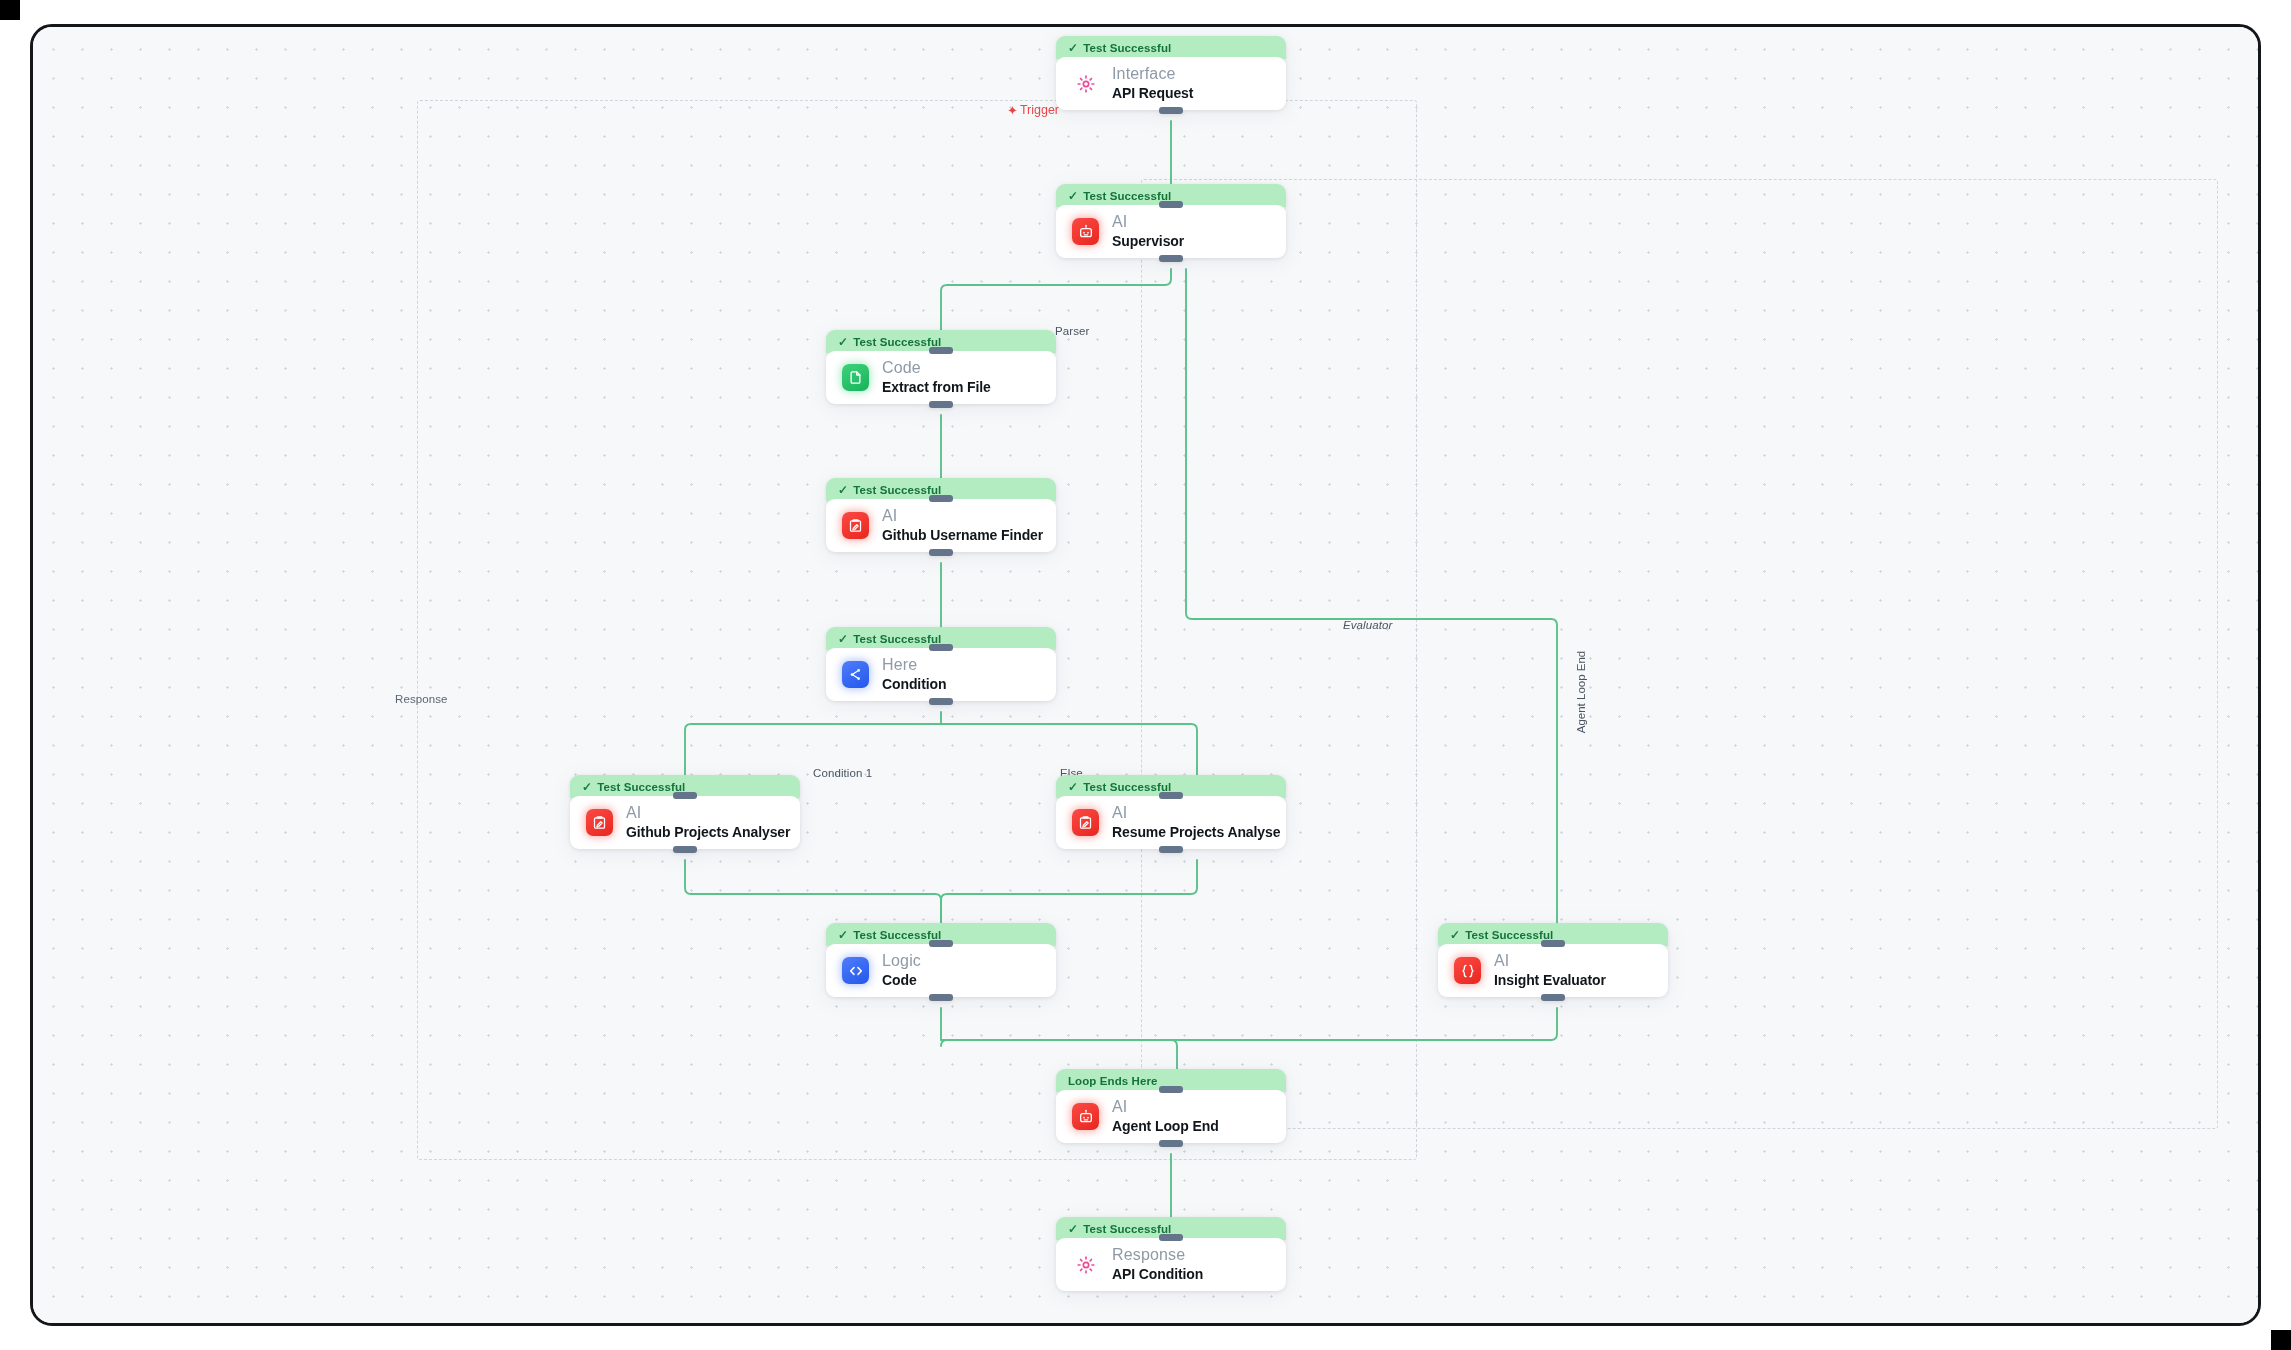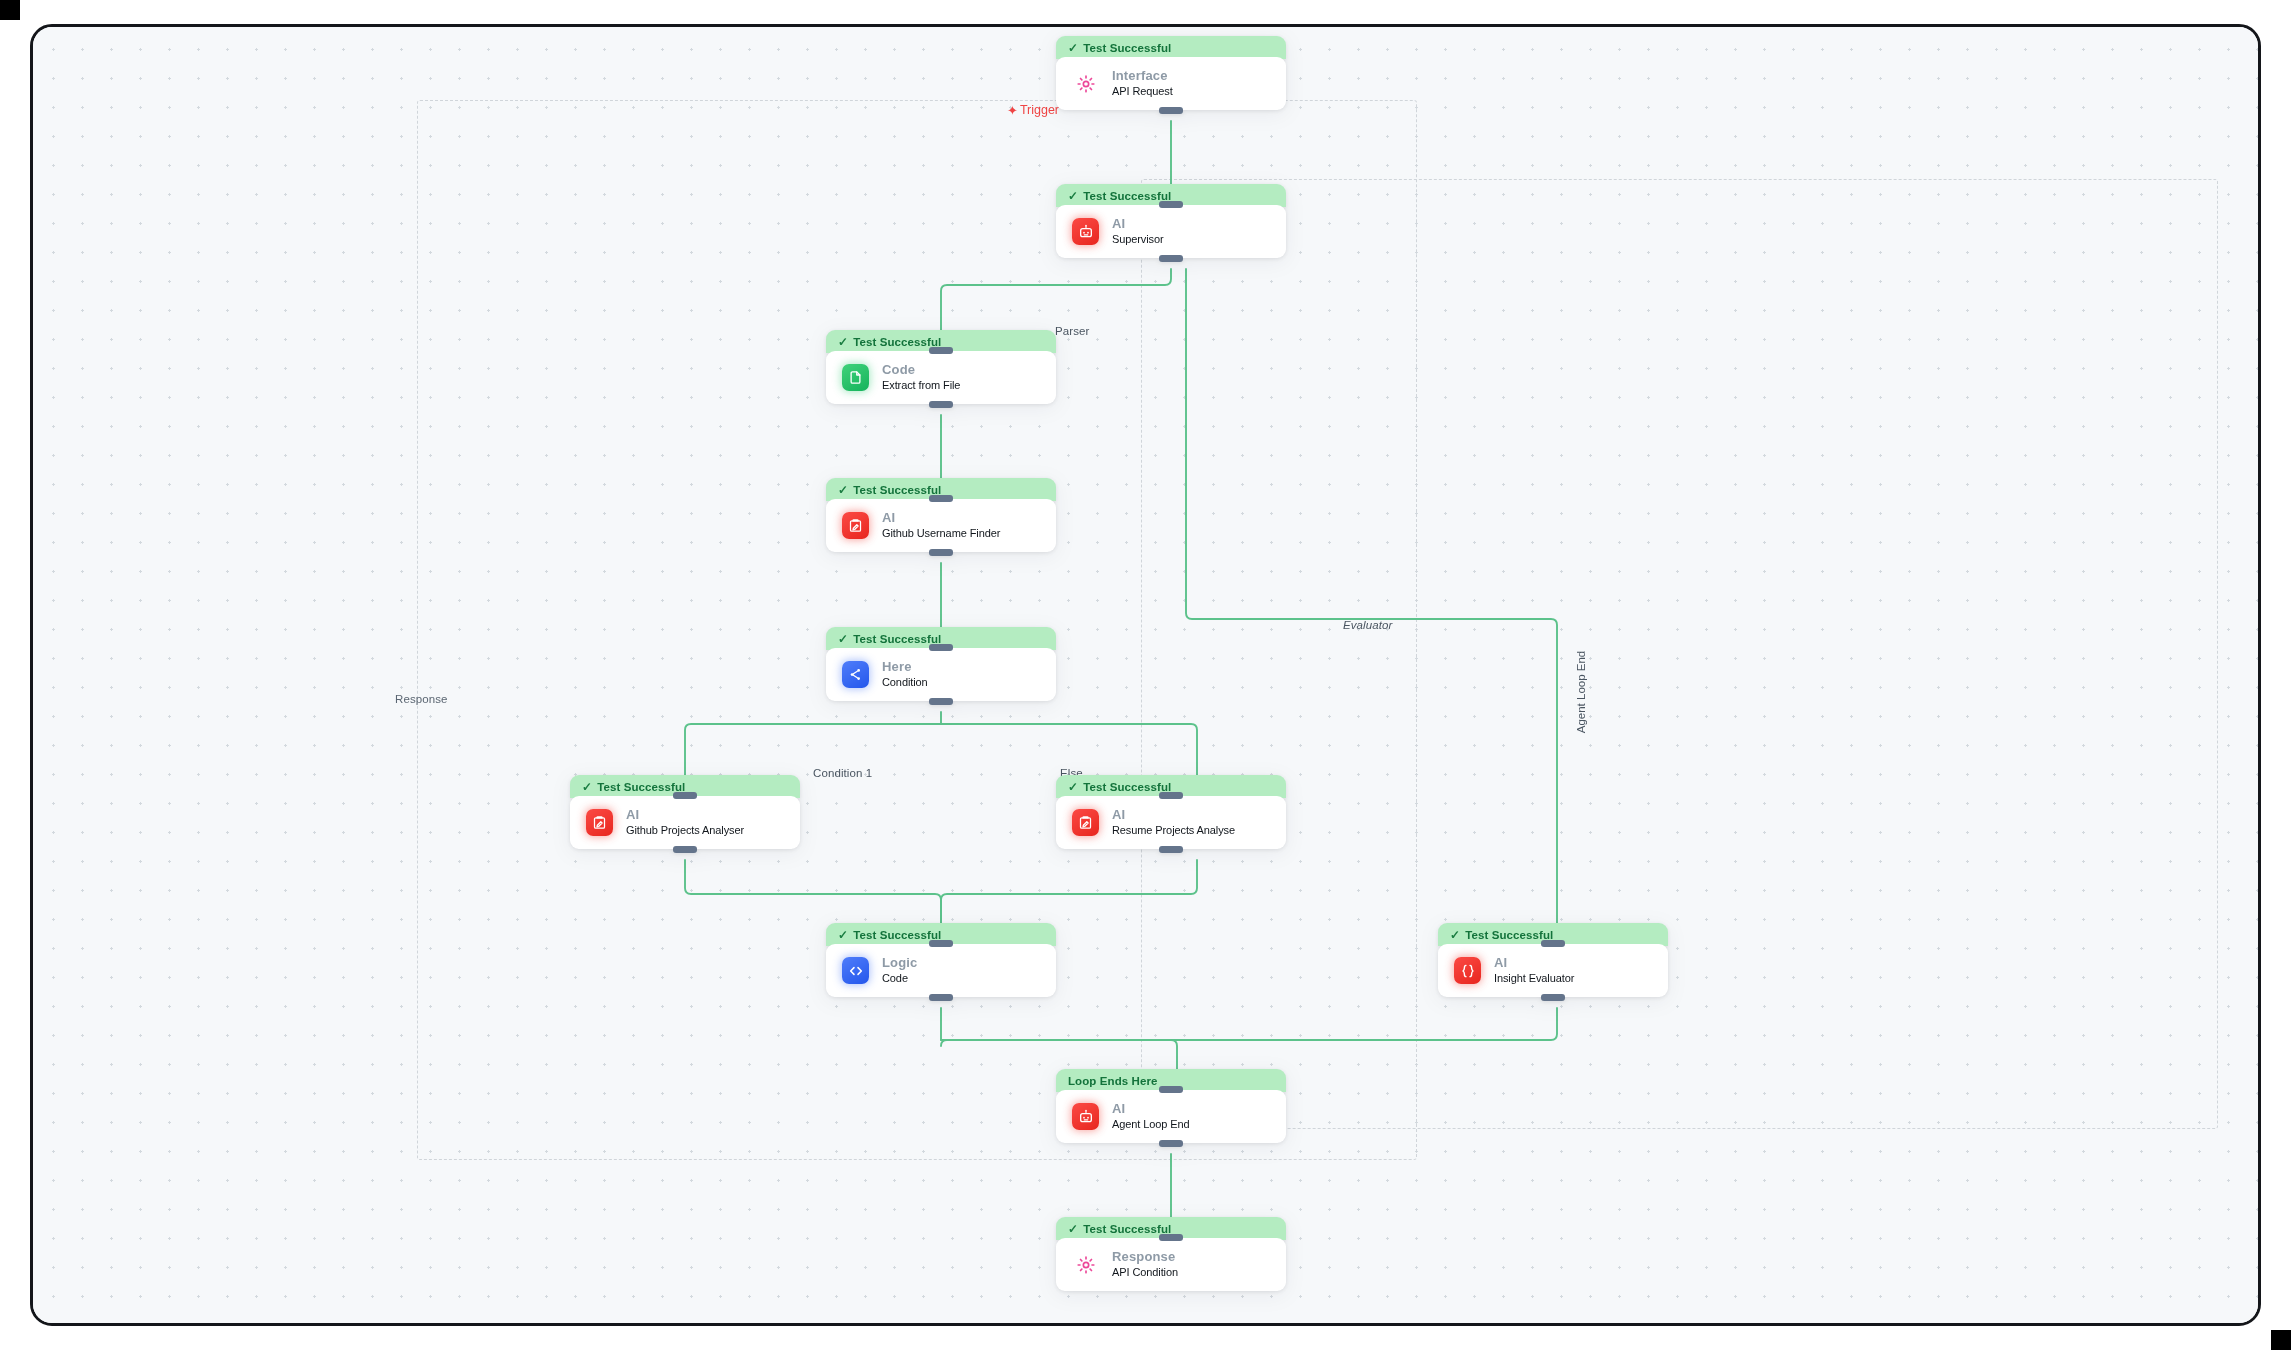--- a/index.html
+++ b/index.html
@@ -103,30 +103,30 @@
     width: 27px; height: 27px;
     border-radius: 7px;
     display: flex;
     align-items: center;
     justify-content: center;
     color: #ffffff;
   }
   .node-icon svg { display: block; }
   .node-text { min-width: 0; }
   .node-kind {
-    font-size: 13px;
+    font-size: 16px;
     color: #8e9aa6;
     line-height: 1.25;
+    font-weight: 400;
+    letter-spacing: .15px;
+  }
+  .node-title {
+    font-size: 14px;
+    color: #11161c;
     font-weight: 700;
-    letter-spacing: .15px;
-  }
-  .node-title {
-    font-size: 11px;
-    color: #11161c;
-    font-weight: 400;
     line-height: 1.3;
     letter-spacing: -.1px;
     white-space: nowrap;
   }
 
   
   .ic-interface { background:#ffffff; }
   .ic-ai  { background: linear-gradient(150deg,#fb4a44,#e8261f); box-shadow: 0 0 9px 1px rgba(240,60,50,.45); }
   .ic-data { background: linear-gradient(150deg,#3fd27a,#16b35c); box-shadow: 0 0 9px 1px rgba(40,200,110,.42); }
   .ic-flow { background: linear-gradient(150deg,#4f7dfa,#2457ec); box-shadow: 0 0 9px 1px rgba(60,110,245,.42); }

